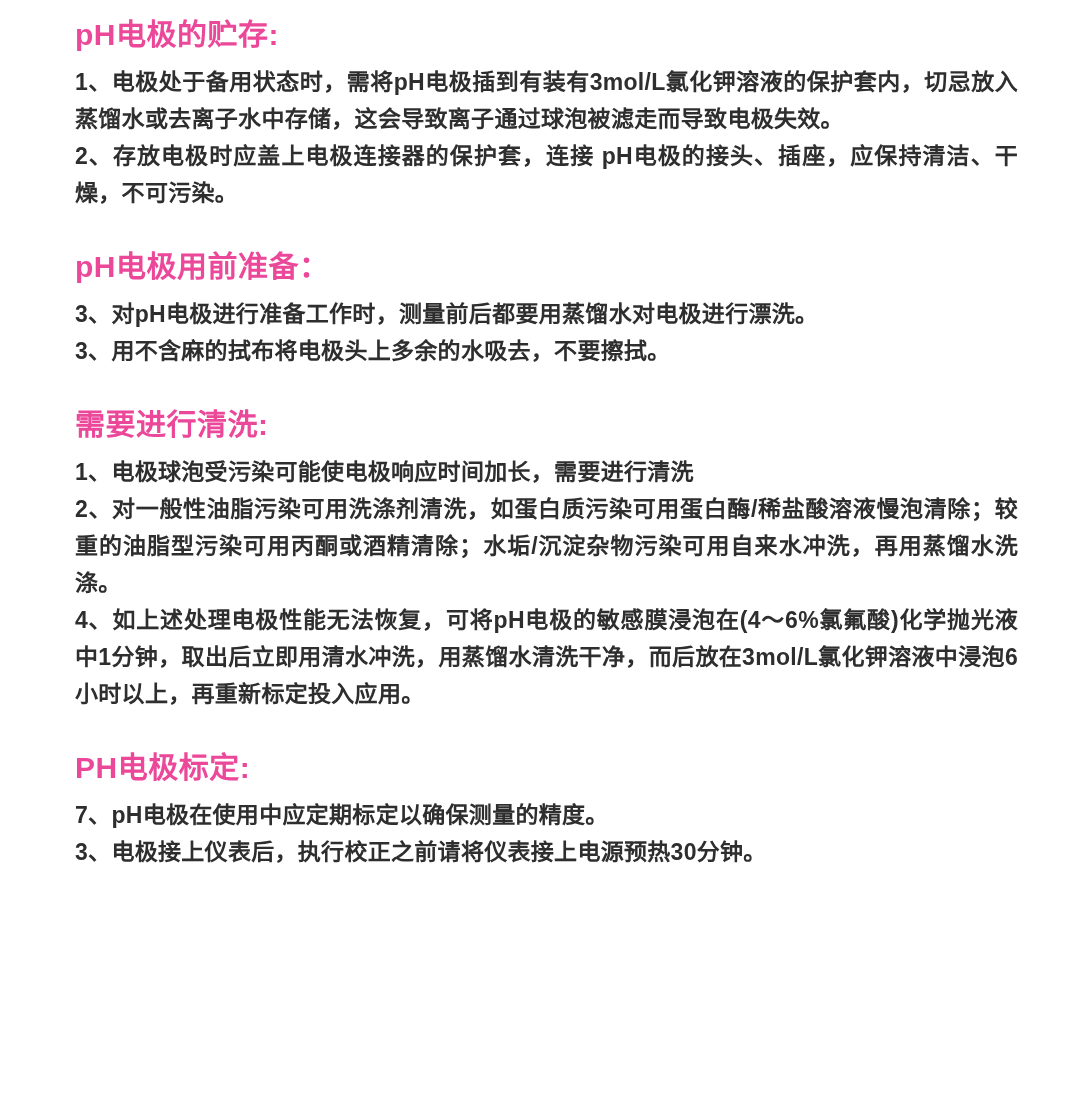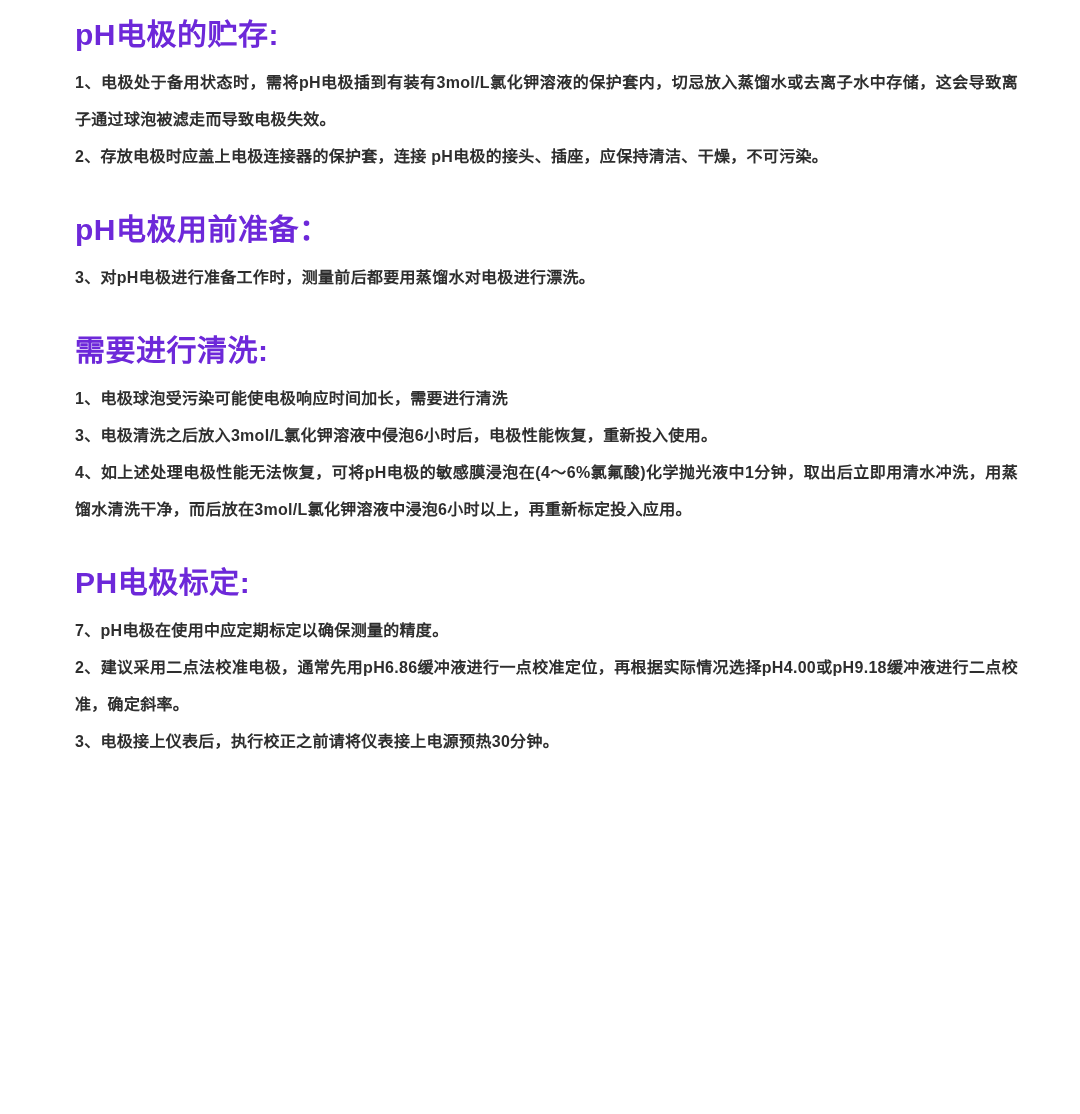--- a/index.html
+++ b/index.html
@@ -25,26 +25,26 @@
     margin: 0 0 34px 0;
   }
   .doc-section:last-child {
     margin-bottom: 0;
   }
   .section-heading {
     margin: 0 0 8px 0;
     font-size: 30px;
     line-height: 42px;
     font-weight: 700;
-    color: #6d28d9;
+    color: #ec4899;
     letter-spacing: 0.5px;
   }
   .section-item {
     margin: 0;
-    font-size: 16px;
+    font-size: 23px;
     line-height: 37px;
     font-weight: 600;
     color: #2e2e2e;
     text-align: justify;
     text-justify: inter-ideograph;
     letter-spacing: 0.3px;
     word-break: break-word;
   }
 </style>
 </head>
@@ -52,26 +52,26 @@
 
 <main class="doc-page">
     <section class="doc-section">
       <h2 class="section-heading">pH电极的贮存:</h2>
       <p class="section-item">1、电极处于备用状态时，需将pH电极插到有装有3mol/L氯化钾溶液的保护套内，切忌放入蒸馏水或去离子水中存储，这会导致离子通过球泡被滤走而导致电极失效。</p>
       <p class="section-item">2、存放电极时应盖上电极连接器的保护套，连接 pH电极的接头、插座，应保持清洁、干燥，不可污染。</p>
     </section>
     <section class="doc-section">
       <h2 class="section-heading">pH电极用前准备：</h2>
       <p class="section-item">3、对pH电极进行准备工作时，测量前后都要用蒸馏水对电极进行漂洗。</p>
+      <p class="section-item">3、用不含麻的拭布将电极头上多余的水吸去，不要擦拭。</p>
     </section>
     <section class="doc-section">
       <h2 class="section-heading">需要进行清洗:</h2>
       <p class="section-item">1、电极球泡受污染可能使电极响应时间加长，需要进行清洗</p>
-      <p class="section-item">3、电极清洗之后放入3mol/L氯化钾溶液中侵泡6小时后，电极性能恢复，重新投入使用。</p>
+      <p class="section-item">2、对一般性油脂污染可用洗涤剂清洗，如蛋白质污染可用蛋白酶/稀盐酸溶液慢泡清除；较重的油脂型污染可用丙酮或酒精清除；水垢/沉淀杂物污染可用自来水冲洗，再用蒸馏水洗涤。</p>
       <p class="section-item">4、如上述处理电极性能无法恢复，可将pH电极的敏感膜浸泡在(4～6%氯氟酸)化学抛光液中1分钟，取出后立即用清水冲洗，用蒸馏水清洗干净，而后放在3mol/L氯化钾溶液中浸泡6小时以上，再重新标定投入应用。</p>
     </section>
     <section class="doc-section">
       <h2 class="section-heading">PH电极标定:</h2>
       <p class="section-item">7、pH电极在使用中应定期标定以确保测量的精度。</p>
-      <p class="section-item">2、建议采用二点法校准电极，通常先用pH6.86缓冲液进行一点校准定位，再根据实际情况选择pH4.00或pH9.18缓冲液进行二点校准，确定斜率。</p>
       <p class="section-item">3、电极接上仪表后，执行校正之前请将仪表接上电源预热30分钟。</p>
     </section>
   </main>
 
 </body></html>

